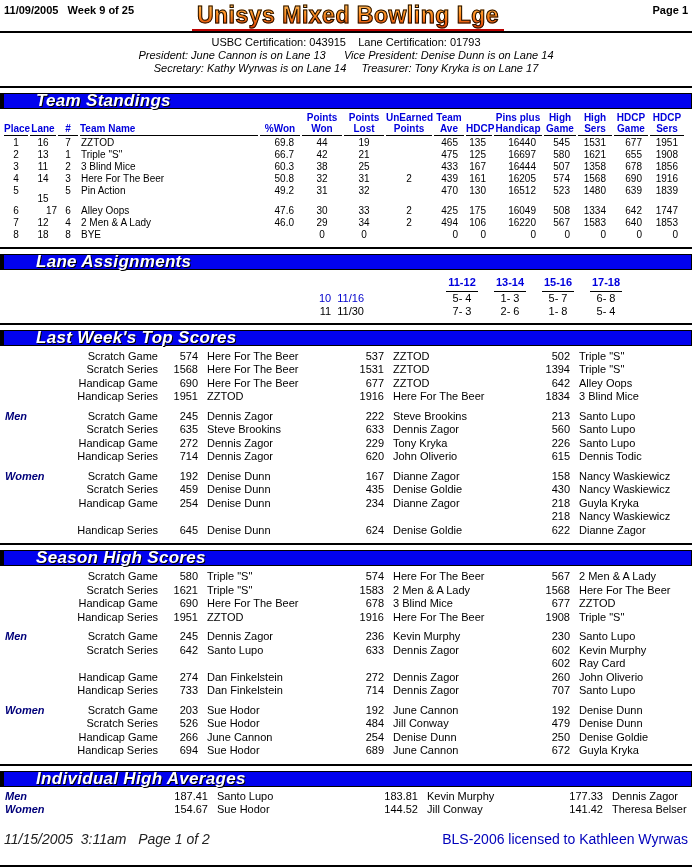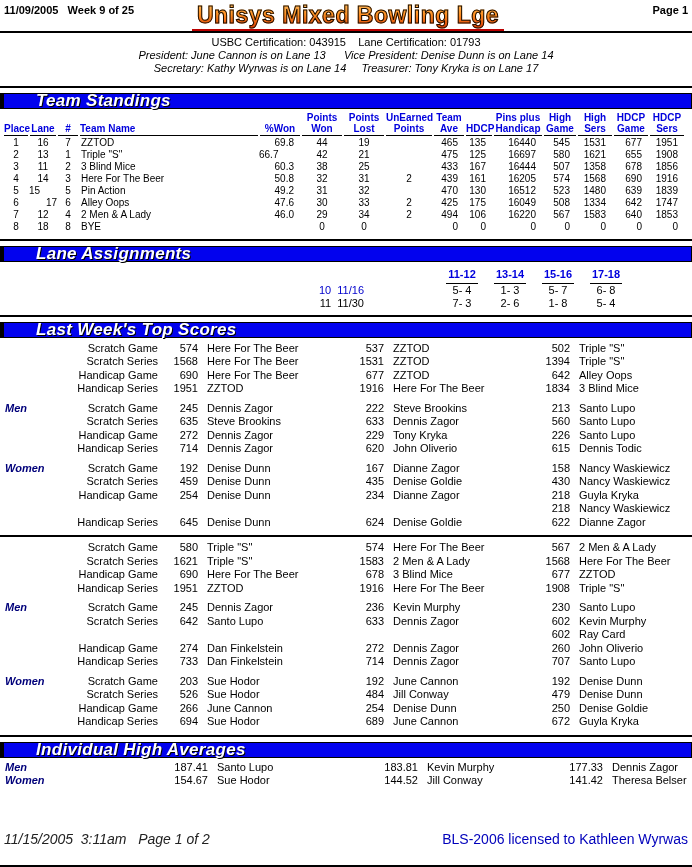--- a/index.html
+++ b/index.html
@@ -202,21 +202,21 @@
         <div class="ts-cell right" style="width: 34px; text-align: right;">545</div>
         <div class="ts-cell right" style="width: 36px; text-align: right;">1531</div>
         <div class="ts-cell right" style="width: 36px; text-align: right;">677</div>
         <div class="ts-cell right" style="width: 36px; text-align: right;">1951</div>
       </div>
       <div class="ts-row">
         <div class="ts-cell " style="width: 26px; text-align: center;">2</div>
         <div class="ts-cell " style="width: 28px; text-align: center;">13</div>
         <div class="ts-cell " style="width: 22px; text-align: center;">1</div>
         <div class="ts-cell left" style="width: 180px; text-align: left;">Triple "S"</div>
-        <div class="ts-cell right" style="width: 42px; ">66.7</div>
+        <div class="ts-cell right" style="width: 42px; text-align: right;">66.7</div>
         <div class="ts-cell " style="width: 42px; text-align: center;">42</div>
         <div class="ts-cell " style="width: 42px; text-align: center;">21</div>
         <div class="ts-cell " style="width: 48px; text-align: center;"></div>
         <div class="ts-cell right" style="width: 32px; text-align: right;">475</div>
         <div class="ts-cell right" style="width: 28px; text-align: right;">125</div>
         <div class="ts-cell right" style="width: 50px; text-align: right;">16697</div>
         <div class="ts-cell right" style="width: 34px; text-align: right;">580</div>
         <div class="ts-cell right" style="width: 36px; text-align: right;">1621</div>
         <div class="ts-cell right" style="width: 36px; text-align: right;">655</div>
         <div class="ts-cell right" style="width: 36px; text-align: right;">1908</div>
@@ -250,21 +250,21 @@
         <div class="ts-cell right" style="width: 32px; text-align: right;">439</div>
         <div class="ts-cell right" style="width: 28px; text-align: right;">161</div>
         <div class="ts-cell right" style="width: 50px; text-align: right;">16205</div>
         <div class="ts-cell right" style="width: 34px; text-align: right;">574</div>
         <div class="ts-cell right" style="width: 36px; text-align: right;">1568</div>
         <div class="ts-cell right" style="width: 36px; text-align: right;">690</div>
         <div class="ts-cell right" style="width: 36px; text-align: right;">1916</div>
       </div>
       <div class="ts-row">
         <div class="ts-cell " style="width: 26px; text-align: center;">5</div>
-        <div class="ts-cell " style="width: 28px; text-align: left;">15</div>
+        <div class="ts-cell " style="width: 28px; text-align: center; margin-top: 8px;">15</div>
         <div class="ts-cell " style="width: 22px; text-align: center;">5</div>
         <div class="ts-cell left" style="width: 180px; text-align: left;">Pin Action</div>
         <div class="ts-cell right" style="width: 42px; text-align: right;">49.2</div>
         <div class="ts-cell " style="width: 42px; text-align: center;">31</div>
         <div class="ts-cell " style="width: 42px; text-align: center;">32</div>
         <div class="ts-cell " style="width: 48px; text-align: center;"></div>
         <div class="ts-cell right" style="width: 32px; text-align: right;">470</div>
         <div class="ts-cell right" style="width: 28px; text-align: right;">130</div>
         <div class="ts-cell right" style="width: 50px; text-align: right;">16512</div>
         <div class="ts-cell right" style="width: 34px; text-align: right;">523</div>
@@ -629,20 +629,23 @@
             <div>622</div>
           </div>
           <div class="sc-name">
             <div>Dianne Zagor</div>
           </div>
         </div>
       </div>
     </div>
 
   <div class="rule"></div>
+  <div class="section-bar">
+    <span>Season High Scores</span>
+  </div>
   <div class="score-wrap" id="season-wrap">
       <div class="score-group">
         <div class="score-row">
           <div class="sc-gender"></div>
           <div class="sc-label">Scratch Game</div>
           <div class="sc-num">
             <div>580</div>
           </div>
           <div class="sc-name">
             <div>Triple "S"</div>

